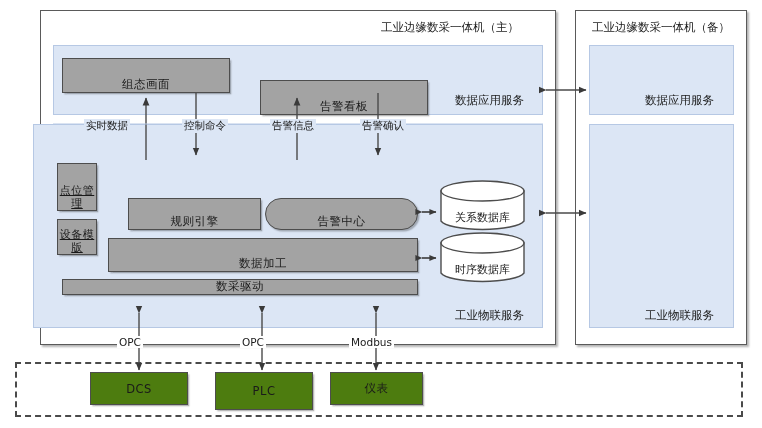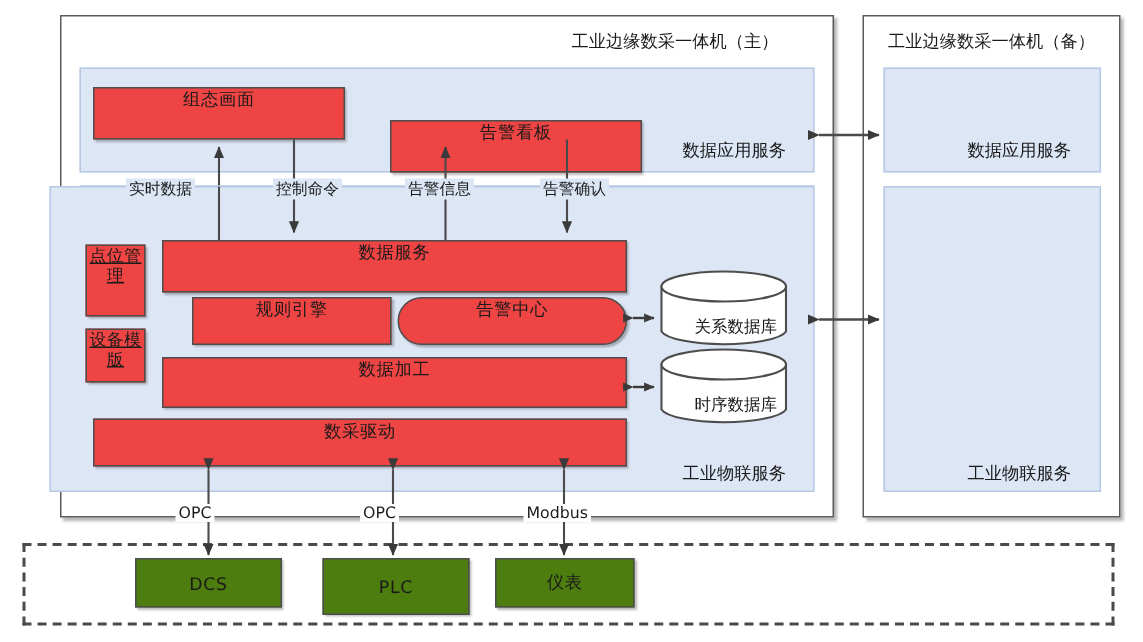--- a/index.html
+++ b/index.html
@@ -13,22 +13,22 @@
   
   .abs{position:absolute;box-sizing:border-box;}
   .outer-panel{
     background:#ffffff;border:1.5px solid #5a5a5a;
     box-shadow:2px 2px 2px rgba(0,0,0,.30);
   }
   .blue-zone{
     background:#dce6f5;border:1px solid #b6c8e4;
   }
   .white-box{
-    background:#ef4444;border:1.4px solid #4d4d4d;
-    display:flex;align-items:flex-start;justify-content:center;
+    background:#a3a3a3;border:1.4px solid #4d4d4d;
+    display:flex;align-items:flex-end;justify-content:center;
     box-shadow:1.5px 1.5px 1.5px rgba(0,0,0,.28);
   }
   .gray-box{
     background:#4d7c0f;border:1.4px solid #4d4d4d;
     display:flex;align-items:center;justify-content:center;
     box-shadow:1.5px 1.5px 1.5px rgba(0,0,0,.28);
   }
   .lbl{color:#1a1a1a;font-size:11.5px;letter-spacing:.5px;white-space:nowrap;}
   .lbl-vert{
     font-size:11px;line-height:13px;text-align:center;white-space:normal;
@@ -49,21 +49,21 @@
   .arrow-label{
     position:absolute;font-size:10.5px;color:#1a1a1a;white-space:nowrap;
     background:#dce6f5;padding:0 2px;
   }
   .proto-label{
     position:absolute;font-size:10.5px;color:#1a1a1a;white-space:nowrap;
     background:#ffffff;padding:0 2px;
   }
   svg.ov{position:absolute;left:0;top:0;width:762px;height:428px;overflow:visible;}
   
-  .cyl{position:absolute;padding-left:16px;}
+  .cyl{position:absolute;}
   .cyl .cyl-label{
     position:absolute;left:0;right:0;bottom:7px;text-align:center;
     font-size:11px;color:#1a1a1a;
   }
 </style>
 </head>
 <body>
 
 <div id="stage">
 
@@ -84,33 +84,30 @@
   <div class="abs blue-zone" style="left:33px;top:124px;width:510px;height:204px;"></div>
   <div class="zone-title" style="left:455px;top:308px;">工业物联服务</div>
 
   <div class="abs white-box" style="left:57px;top:163px;width:40px;height:48px;">
     <span class="lbl lbl-vert">点位管理</span>
   </div>
   <div class="abs white-box" style="left:57px;top:219px;width:40px;height:36px;">
     <span class="lbl lbl-vert">设备模版</span>
   </div>
 
-  <div class="abs white-box" style="left:108px;top:160px;width:310px;height:35px;">
-    <span class="lbl">数据服务</span>
-  </div>
   <div class="abs white-box" style="left:128px;top:198px;width:133px;height:32px;">
     <span class="lbl">规则引擎</span>
   </div>
   <div class="abs white-box" style="left:265px;top:198px;width:153px;height:32px;border-radius:16px;">
     <span class="lbl">告警中心</span>
   </div>
   <div class="abs white-box" style="left:108px;top:238px;width:310px;height:34px;">
     <span class="lbl">数据加工</span>
   </div>
-  <div class="abs white-box" style="left:62px;top:279px;width:356px;height:32px;">
+  <div class="abs white-box" style="left:62px;top:279px;width:356px;height:16px;">
     <span class="lbl">数采驱动</span>
   </div>
 
   <div class="cyl" style="left:440px;top:180px;width:85px;height:52px;">
     <svg width="85" height="52" style="position:absolute;left:0;top:0;">
       <path d="M1,11 L1,41 A42,10 0 0 0 84,41 L84,11 Z" fill="#ffffff" stroke="#4d4d4d" stroke-width="1.4"></path>
       <ellipse cx="42.5" cy="11" rx="41.5" ry="10" fill="#ffffff" stroke="#4d4d4d" stroke-width="1.4"></ellipse>
     </svg>
     <span class="cyl-label">关系数据库</span>
   </div>

